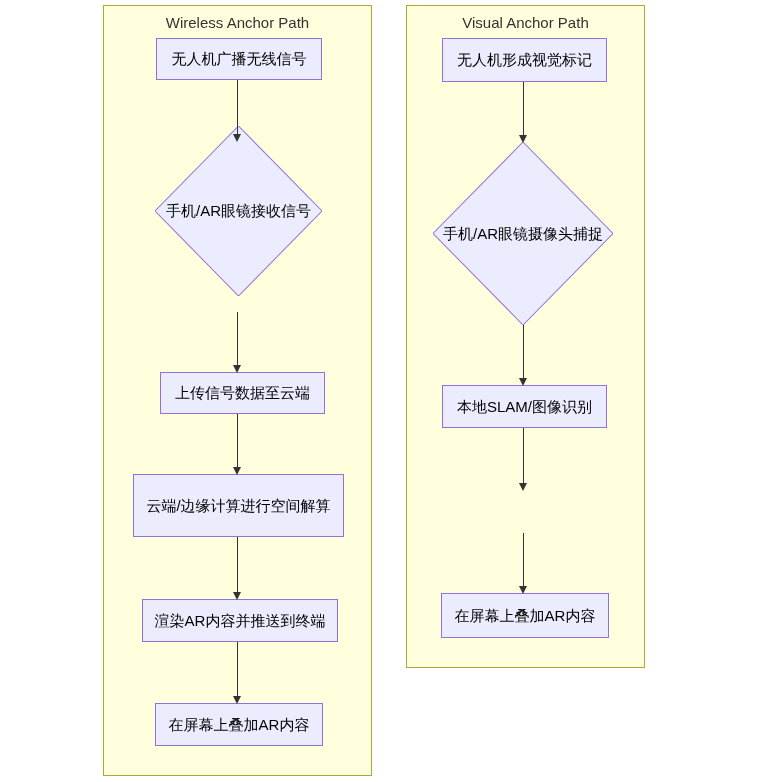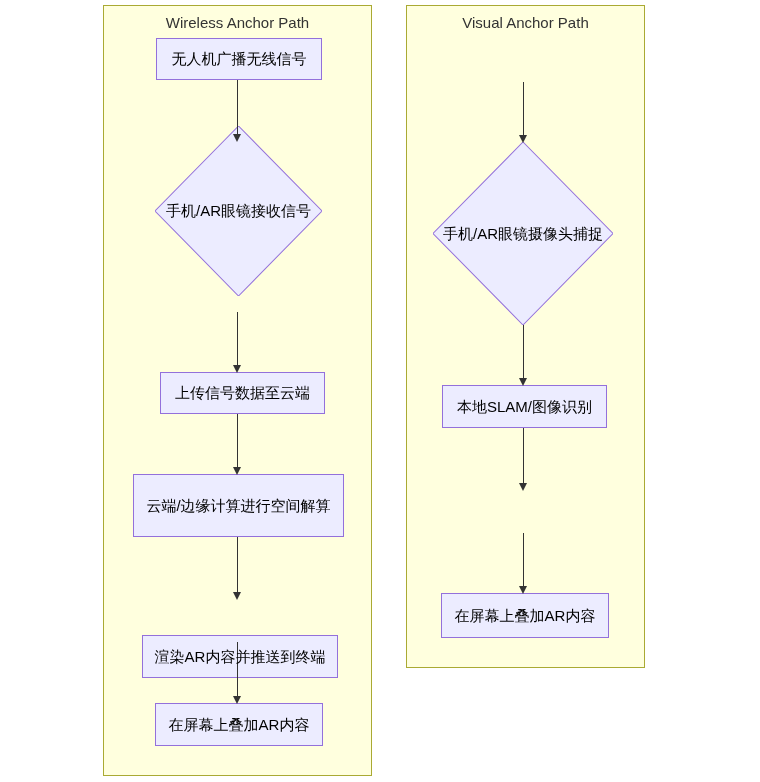--- a/index.html
+++ b/index.html
@@ -49,21 +49,21 @@
 
   
   #cluster-wireless { left:103px; top:5px; width:269px; height:771px; }
   #cluster-visual   { left:406px; top:5px; width:239px; height:663px; }
 
   
   #n-l1 { left:156px; top:38px;  width:166px; height:42px; }
   #n-l2 { left:155px; top:126px; width:167px; height:170px; }
   #n-l3 { left:160px; top:372px; width:165px; height:42px; }
   #n-l4 { left:133px; top:474px; width:211px; height:63px; }
-  #n-l5 { left:142px; top:599px; width:196px; height:43px;margin-top:36px; }
+  #n-l5 { left:142px; top:599px; width:196px; height:43px; }
   #n-l6 { left:155px; top:703px; width:168px; height:43px; }
 
   
   #n-r1 { left:442px; top:38px;  width:165px; height:44px; }
   #n-r2 { left:433px; top:142px; width:180px; height:183px; }
   #n-r3 { left:442px; top:385px; width:165px; height:43px; }
   #n-r4 { left:461px; top:490px; width:126px; height:43px; }
   #n-r5 { left:441px; top:593px; width:168px; height:45px; }
 
   
@@ -110,20 +110,23 @@
   </div>
 
   <div class="node rect" id="n-l5">
     <span class="label">渲染AR内容并推送到终端</span>
   </div>
 
   <div class="node rect" id="n-l6">
     <span class="label">在屏幕上叠加AR内容</span>
   </div>
 
+  <div class="node rect" id="n-r1">
+    <span class="label">无人机形成视觉标记</span>
+  </div>
 
   <div class="node diamond" id="n-r2">
     <svg viewBox="0 0 100 100" preserveAspectRatio="none">
       <polygon points="50,0 100,50 50,100 0,50"></polygon>
     </svg>
     <span class="label">手机/AR眼镜摄像头捕捉</span>
   </div>
 
   <div class="node rect" id="n-r3">
     <span class="label">本地SLAM/图像识别</span>

